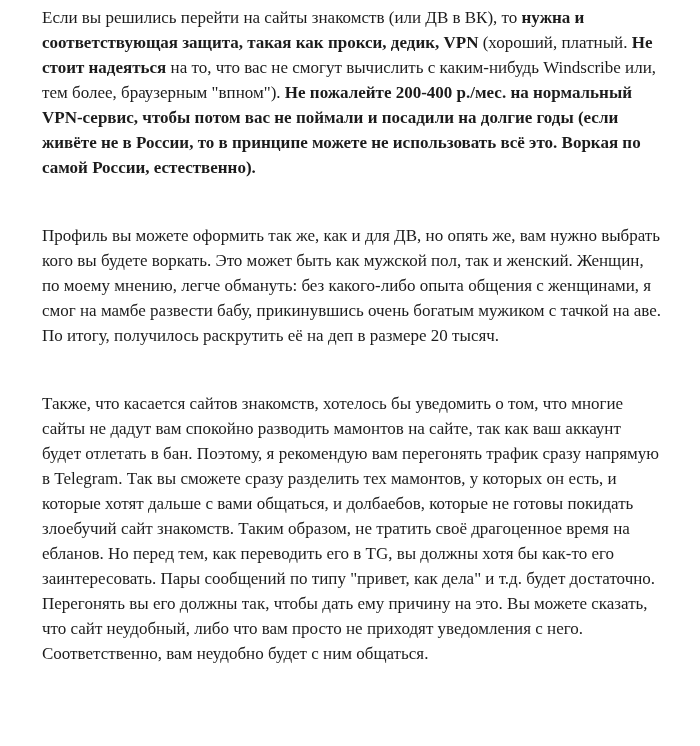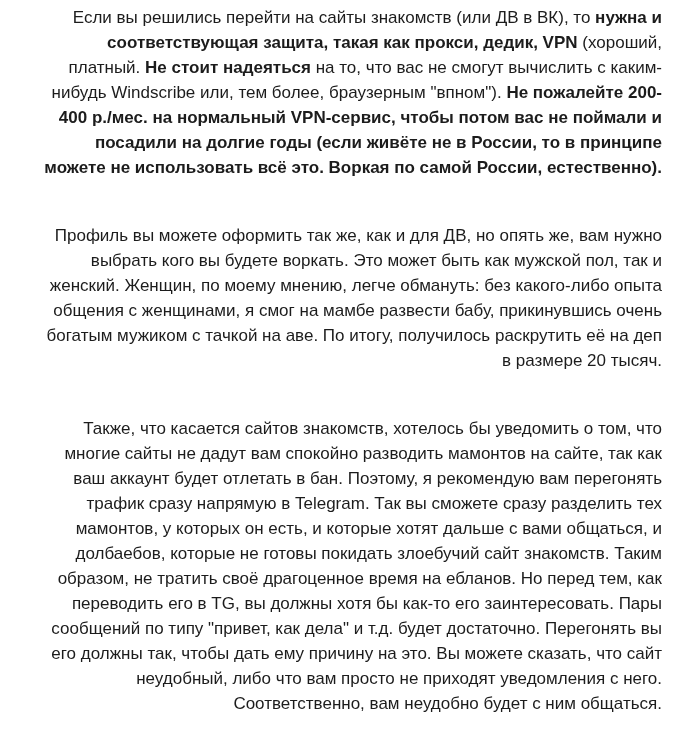--- a/index.html
+++ b/index.html
@@ -9,25 +9,25 @@
   }
   body {
     width: 700px;
     height: 746px;
     overflow: hidden;
   }
   .article {
     box-sizing: border-box;
     width: 700px;
     padding: 5px 38px 0 42px;
-    font-family: Liberation Sans, sans-serif;
+    font-family: Liberation Serif, serif;
     font-size: 17px;
     line-height: 25px;
     color: #1c1c1c;
-    text-align: right;
+    text-align: left;
   }
   .article p {
     margin: 0 0 43px 0;
     padding: 0;
   }
   .article p:last-child {
     margin-bottom: 4px;
   }
   .article strong {
     font-weight: bold;

